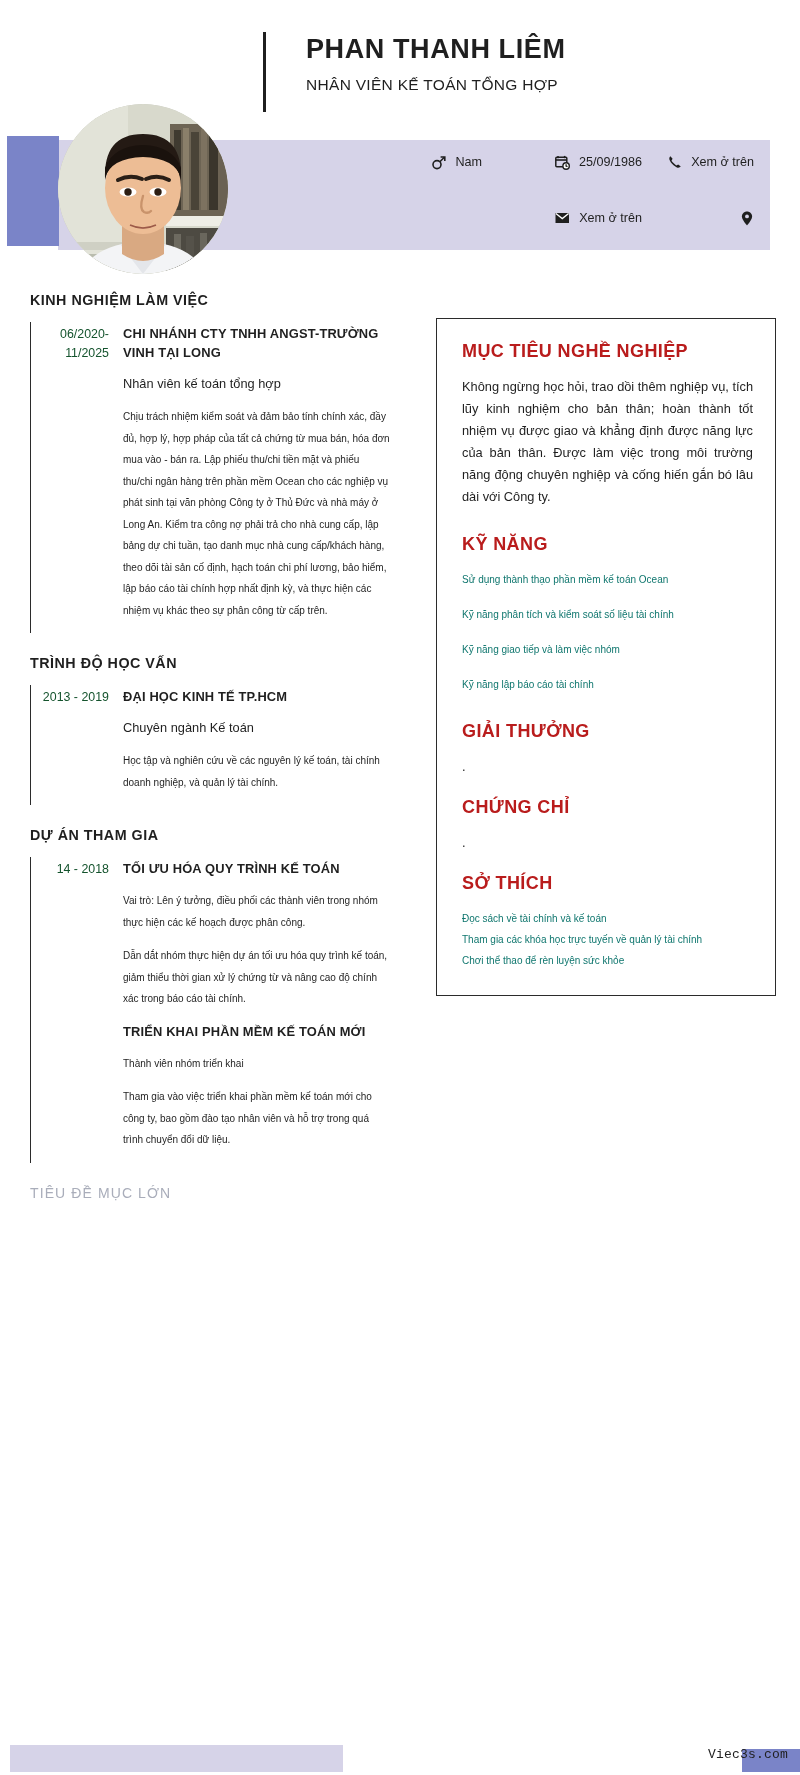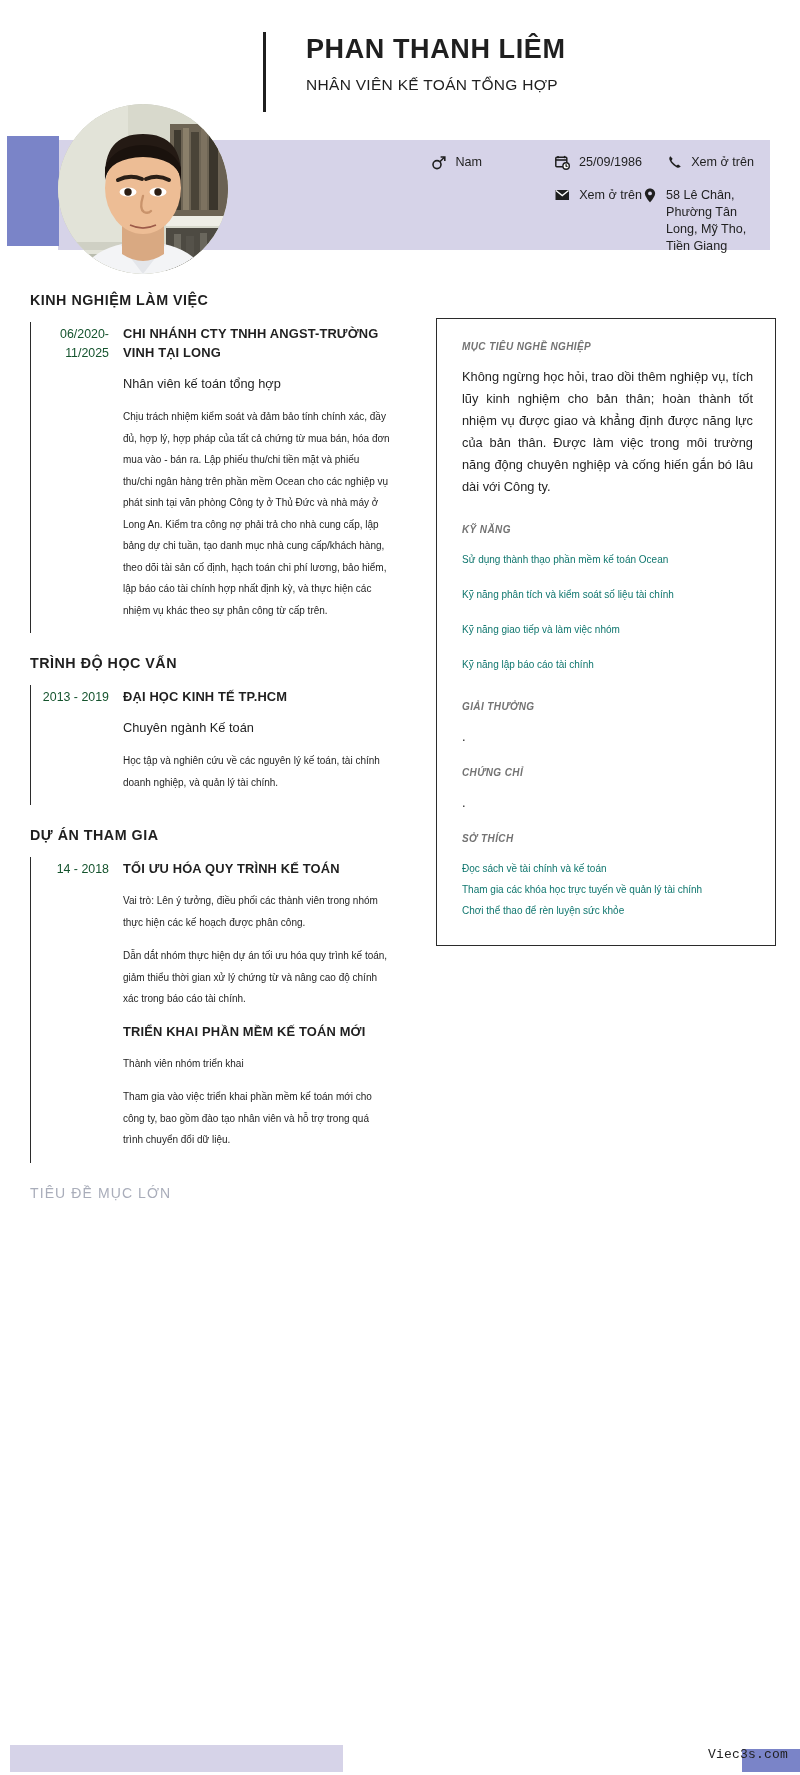--- a/index.html
+++ b/index.html
@@ -215,26 +215,25 @@
 
   .placeholder-title {
     font-size: 14px;
     letter-spacing: 1.1px;
     color: #a9adba;
     margin-top: 18px;
   }
 
   
   .r-title {
-    font-size: 10px;
+    font-size: 18px;
     font-weight: 700;
     letter-spacing: 0.4px;
-    color: #737373;
+    color: #b91c1c;
     margin-bottom: 14px;
-    font-style: italic;
   }
   .r-title.spaced { margin-top: 26px; }
   .r-para {
     font-size: 12.8px;
     line-height: 22px;
     text-align: justify;
     color: #1f1f1f;
     margin-bottom: 14px;
   }
   .r-item {
@@ -394,21 +393,20 @@
         <span>Xem ở trên</span>
       </div>
 
       <div class="ci ci-addr">
         <span class="ic">
           <svg width="12" height="15" viewBox="0 0 12 15">
               <path d="M6 0.6 C3.1 .6 .9 2.8 .9 5.6 C.9 9.1 6 14.4 6 14.4 S11.1 9.1 11.1 5.6 C11.1 2.8 8.9 .6 6 .6 Z" fill="#1f1f1f"></path>
               <circle cx="6" cy="5.4" r="1.9" fill="#d6d3e8"></circle>
             </svg>
         </span>
-        <span>58 Lê Chân, Phường Tân Long, Mỹ Tho, Tiền Giang</span>
       </div>
     </div>
   </div>
 
   <div class="body-wrap">
 
     <div class="col-left">
 
       <div class="sec-block">
         <div class="sec-title">KINH NGHIỆM LÀM VIỆC</div>

